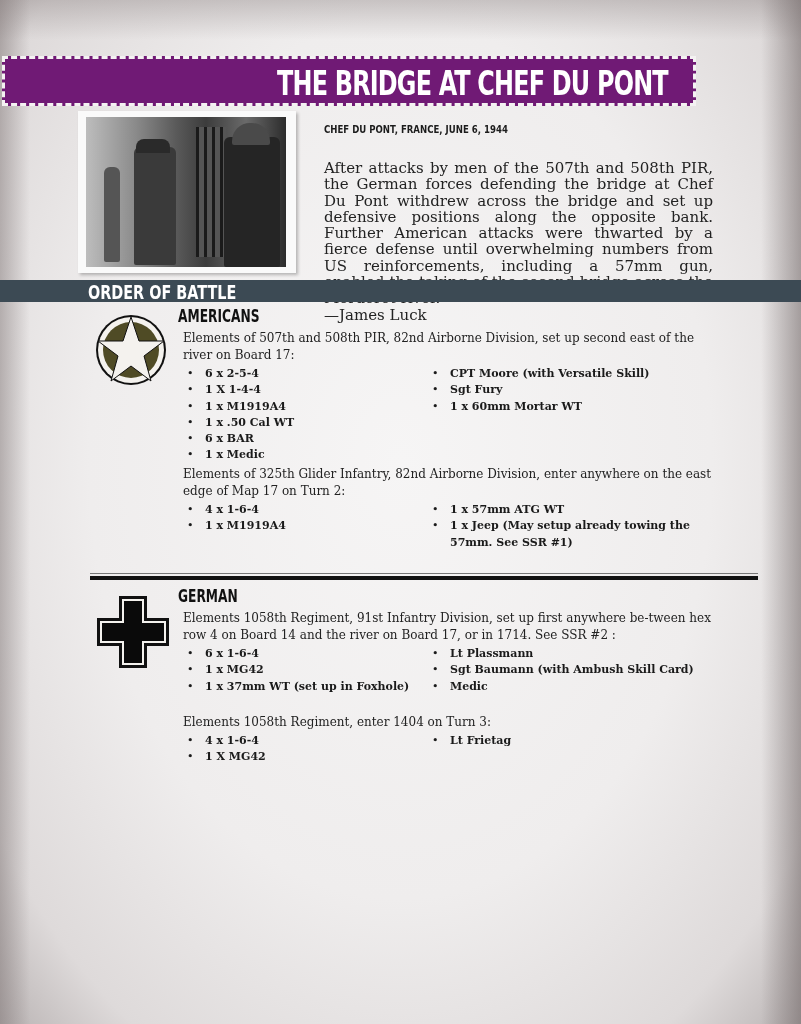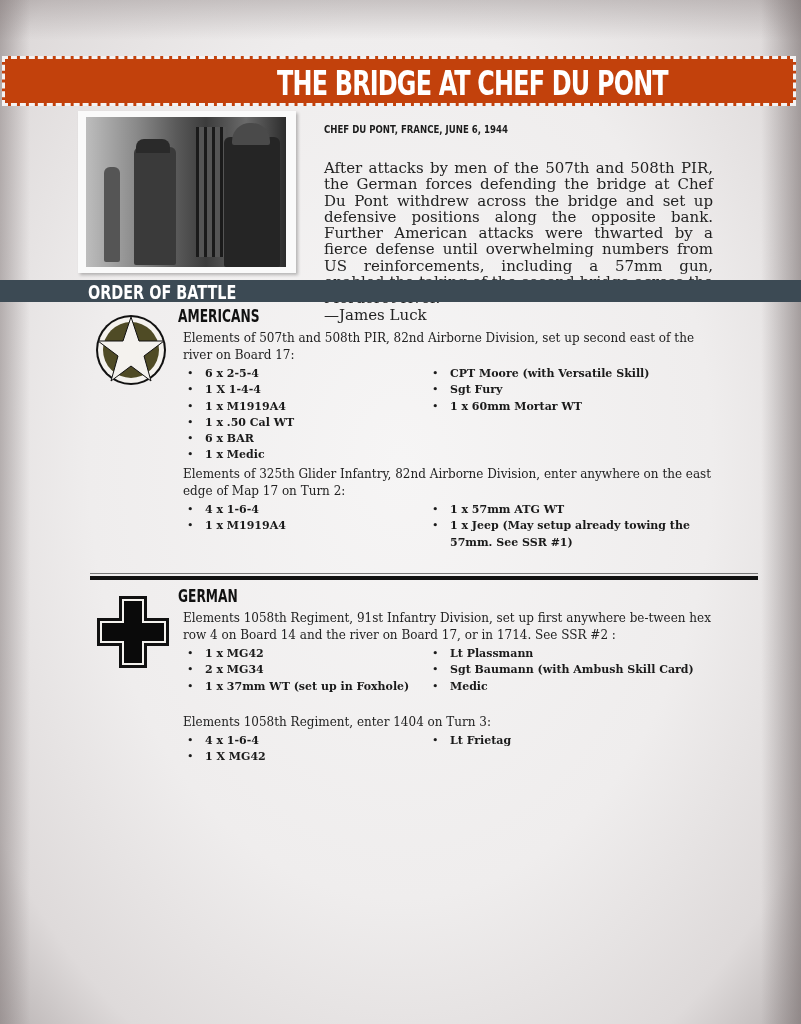--- a/index.html
+++ b/index.html
@@ -9,22 +9,22 @@
     font-family: "DejaVu Serif", serif; color: #1e1e1e;
   }
   .edge-l { position:absolute; left:0; top:0; width:30px; height:1024px;
     background: linear-gradient(to right, rgba(120,110,110,0.45), rgba(120,110,110,0)); }
   .edge-r { position:absolute; right:0; top:0; width:40px; height:1024px;
     background: linear-gradient(to left, rgba(110,100,100,0.55), rgba(110,100,100,0)); }
   .edge-t { position:absolute; left:0; top:0; width:801px; height:40px;
     background: linear-gradient(to bottom, rgba(130,120,120,0.35), rgba(130,120,120,0)); }
 
   .title-banner {
-    position:absolute; left:2px; top:56px; width:794px; height:50px;
-    background:#c2410c; box-sizing:border-box;
+    position:absolute; left:2px; top:56px; width:694px; height:50px;
+    background:#701a75; box-sizing:border-box;
     border:3px dashed #f4f2f2;
     display:flex; align-items:center;
   }
   .title-text {
     position:absolute; left:272px; top:4px;
     font-family:"DejaVu Sans", sans-serif; font-weight:bold; font-stretch:condensed;
     font-size:34px; color:#fff; letter-spacing:-1px; transform:scaleX(0.78); transform-origin:left center;
     white-space:nowrap;
   }
   .photo {
@@ -141,22 +141,22 @@
 
 <svg class="emblem" style="left:97px; top:596px;" width="72" height="72" viewBox="0 0 72 72">
   <polygon fill="#111" points="22,0 50,0 50,22 72,22 72,50 50,50 50,72 22,72 22,50 0,50 0,22 22,22"></polygon>
   <polygon fill="#f4f2ee" points="25,3 47,3 47,25 69,25 69,47 47,47 47,69 25,69 25,47 3,47 3,25 25,25"></polygon>
   <polygon fill="#0a0a0a" points="27,5 45,5 45,27 67,27 67,45 45,45 45,67 27,67 27,45 5,45 5,27 27,27"></polygon>
 </svg>
 <div class="side-head" style="left:178px; top:586px;">GERMAN</div>
 
 <div class="para" style="top:610px; width:530px;">Elements 1058th Regiment, 91st Infantry Division, set up first anywhere be-tween hex row 4 on Board 14 and the river on Board 17, or in 1714. See SSR #2 :</div>
 <ul class="list" style="left:183px; top:646px;">
+  <li>6 x 1-6-4</li>
   <li>1 x MG42</li>
-  <li>2 x MG34</li>
   <li>1 x 37mm WT (set up in Foxhole)</li>
 </ul>
 <ul class="list" style="left:428px; top:646px;">
   <li>Lt Plassmann</li>
   <li>Sgt Baumann (with Ambush Skill Card)</li>
   <li>Medic</li>
 </ul>
 
 <div class="para" style="top:714px;">Elements 1058th Regiment, enter 1404 on Turn 3:</div>
 <ul class="list" style="left:183px; top:733px;">

